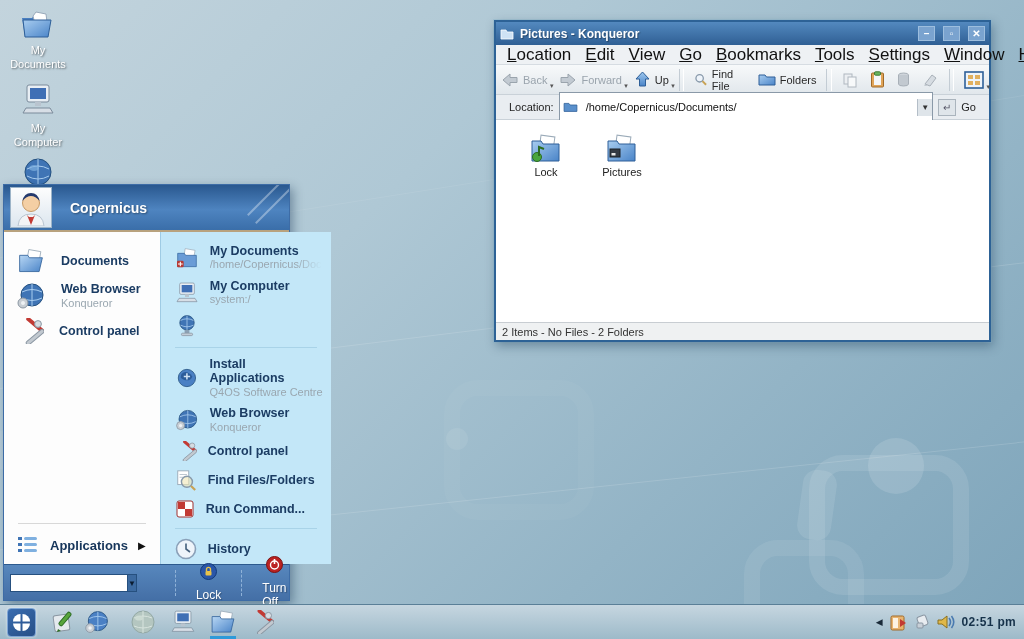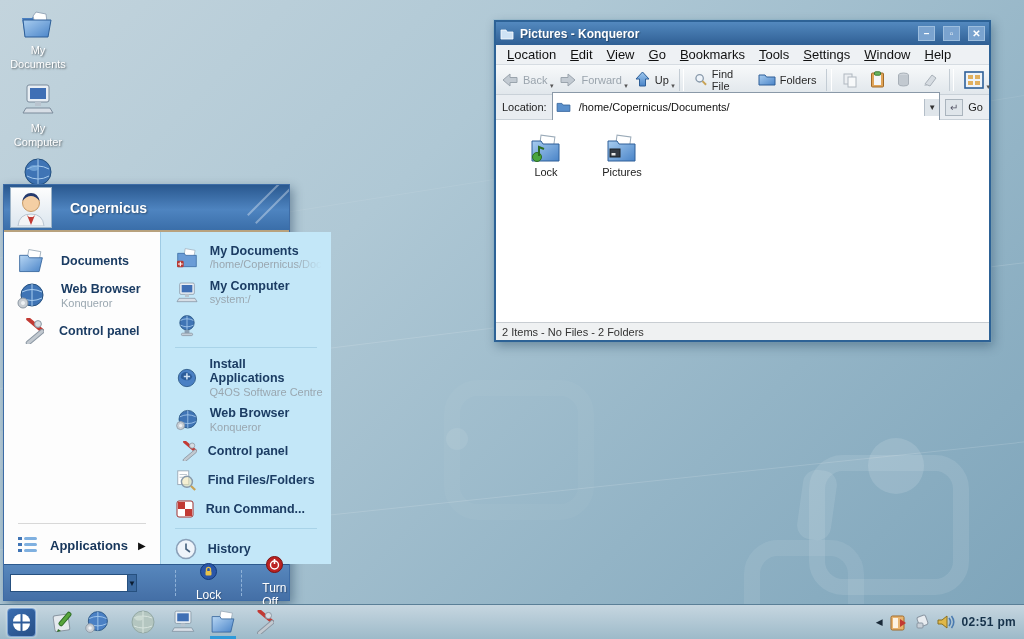--- a/index.html
+++ b/index.html
@@ -26,33 +26,33 @@
     box-shadow:2px 4px 10px rgba(10,40,70,.35), 0 0 0 1px rgba(150,190,210,.5); }
   .titlebar { height:23px; background:linear-gradient(180deg,#5389bf,#2f5f94);
     display:flex; align-items:center; padding:0 4px; gap:6px; flex:0 0 auto; }
   .titlebar .title { color:#fff; font-size:12px; font-weight:bold; flex:1;
     text-shadow:1px 1px 1px rgba(0,0,0,.35); }
   .tb-btn { width:17px; height:15px; background:#7aa3cf; border:1px solid #9dbede;
     color:#fff; font-size:10px; line-height:13px; text-align:center; margin-left:2px;
     font-weight:bold; }
   .menubar { height:20px; background:#eef1f4; display:flex; align-items:center;
     padding-left:4px; border-bottom:1px solid #d6dce2; flex:0 0 auto; }
-  .menubar .mi { font-size:13px; color:#111; padding:2px 7px; }
+  .menubar .mi { font-size:17px; color:#111; padding:2px 7px; }
   .menubar .mi u { text-decoration:underline; }
   .toolbar { height:30px; background:linear-gradient(180deg,#f7f9fa,#e1e7ec);
     display:flex; align-items:center; padding:0 0; gap:2px;
     border-bottom:1px solid #c9d1d8; flex:0 0 auto; }
   .tool { display:flex; align-items:center; gap:4px; padding:2px 5px; font-size:11px;
     color:#2a2a2a; position:relative; }
   .tool.disabled { color:#9aa4ad; }
   .tool .dd { font-size:7px; color:#555; position:absolute; right:-1px; bottom:0px; }
   .tsep { width:6px; height:22px; border-left:1px solid #c3ccd4;
     border-right:1px solid #fff; margin:0 3px; }
   .locbar { height:25px; background:#e9edf1; display:flex; align-items:center;
-    padding:0 6px; gap:5px; border-bottom:1px solid #c9d1d8; flex:0 0 auto; }
+    padding:0 13px; gap:5px; border-bottom:1px solid #c9d1d8; flex:0 0 auto; }
   .locbar .loclabel { font-size:11px; color:#222; }
   .combo { flex:1; height:30px; background:#fff; border:1px solid #8a99a8;
     display:flex; align-items:center; padding-left:3px; gap:8px; }
   .combo .path { font-size:11px; color:#111; flex:1; }
   .combo .drop { width:15px; height:17px; background:#dfe5ea; border-left:1px solid #b4bec8;
     font-size:8px; color:#333; text-align:center; line-height:17px; }
   .gobtn-ico { width:18px; height:17px; background:#dfe5ea; border:1px solid #aab4bd;
     font-size:10px; color:#556; text-align:center; line-height:15px; }
   .golabel { font-size:11px; color:#222; }
   .filearea { flex:1; background:#fff; display:flex; align-items:flex-start;

